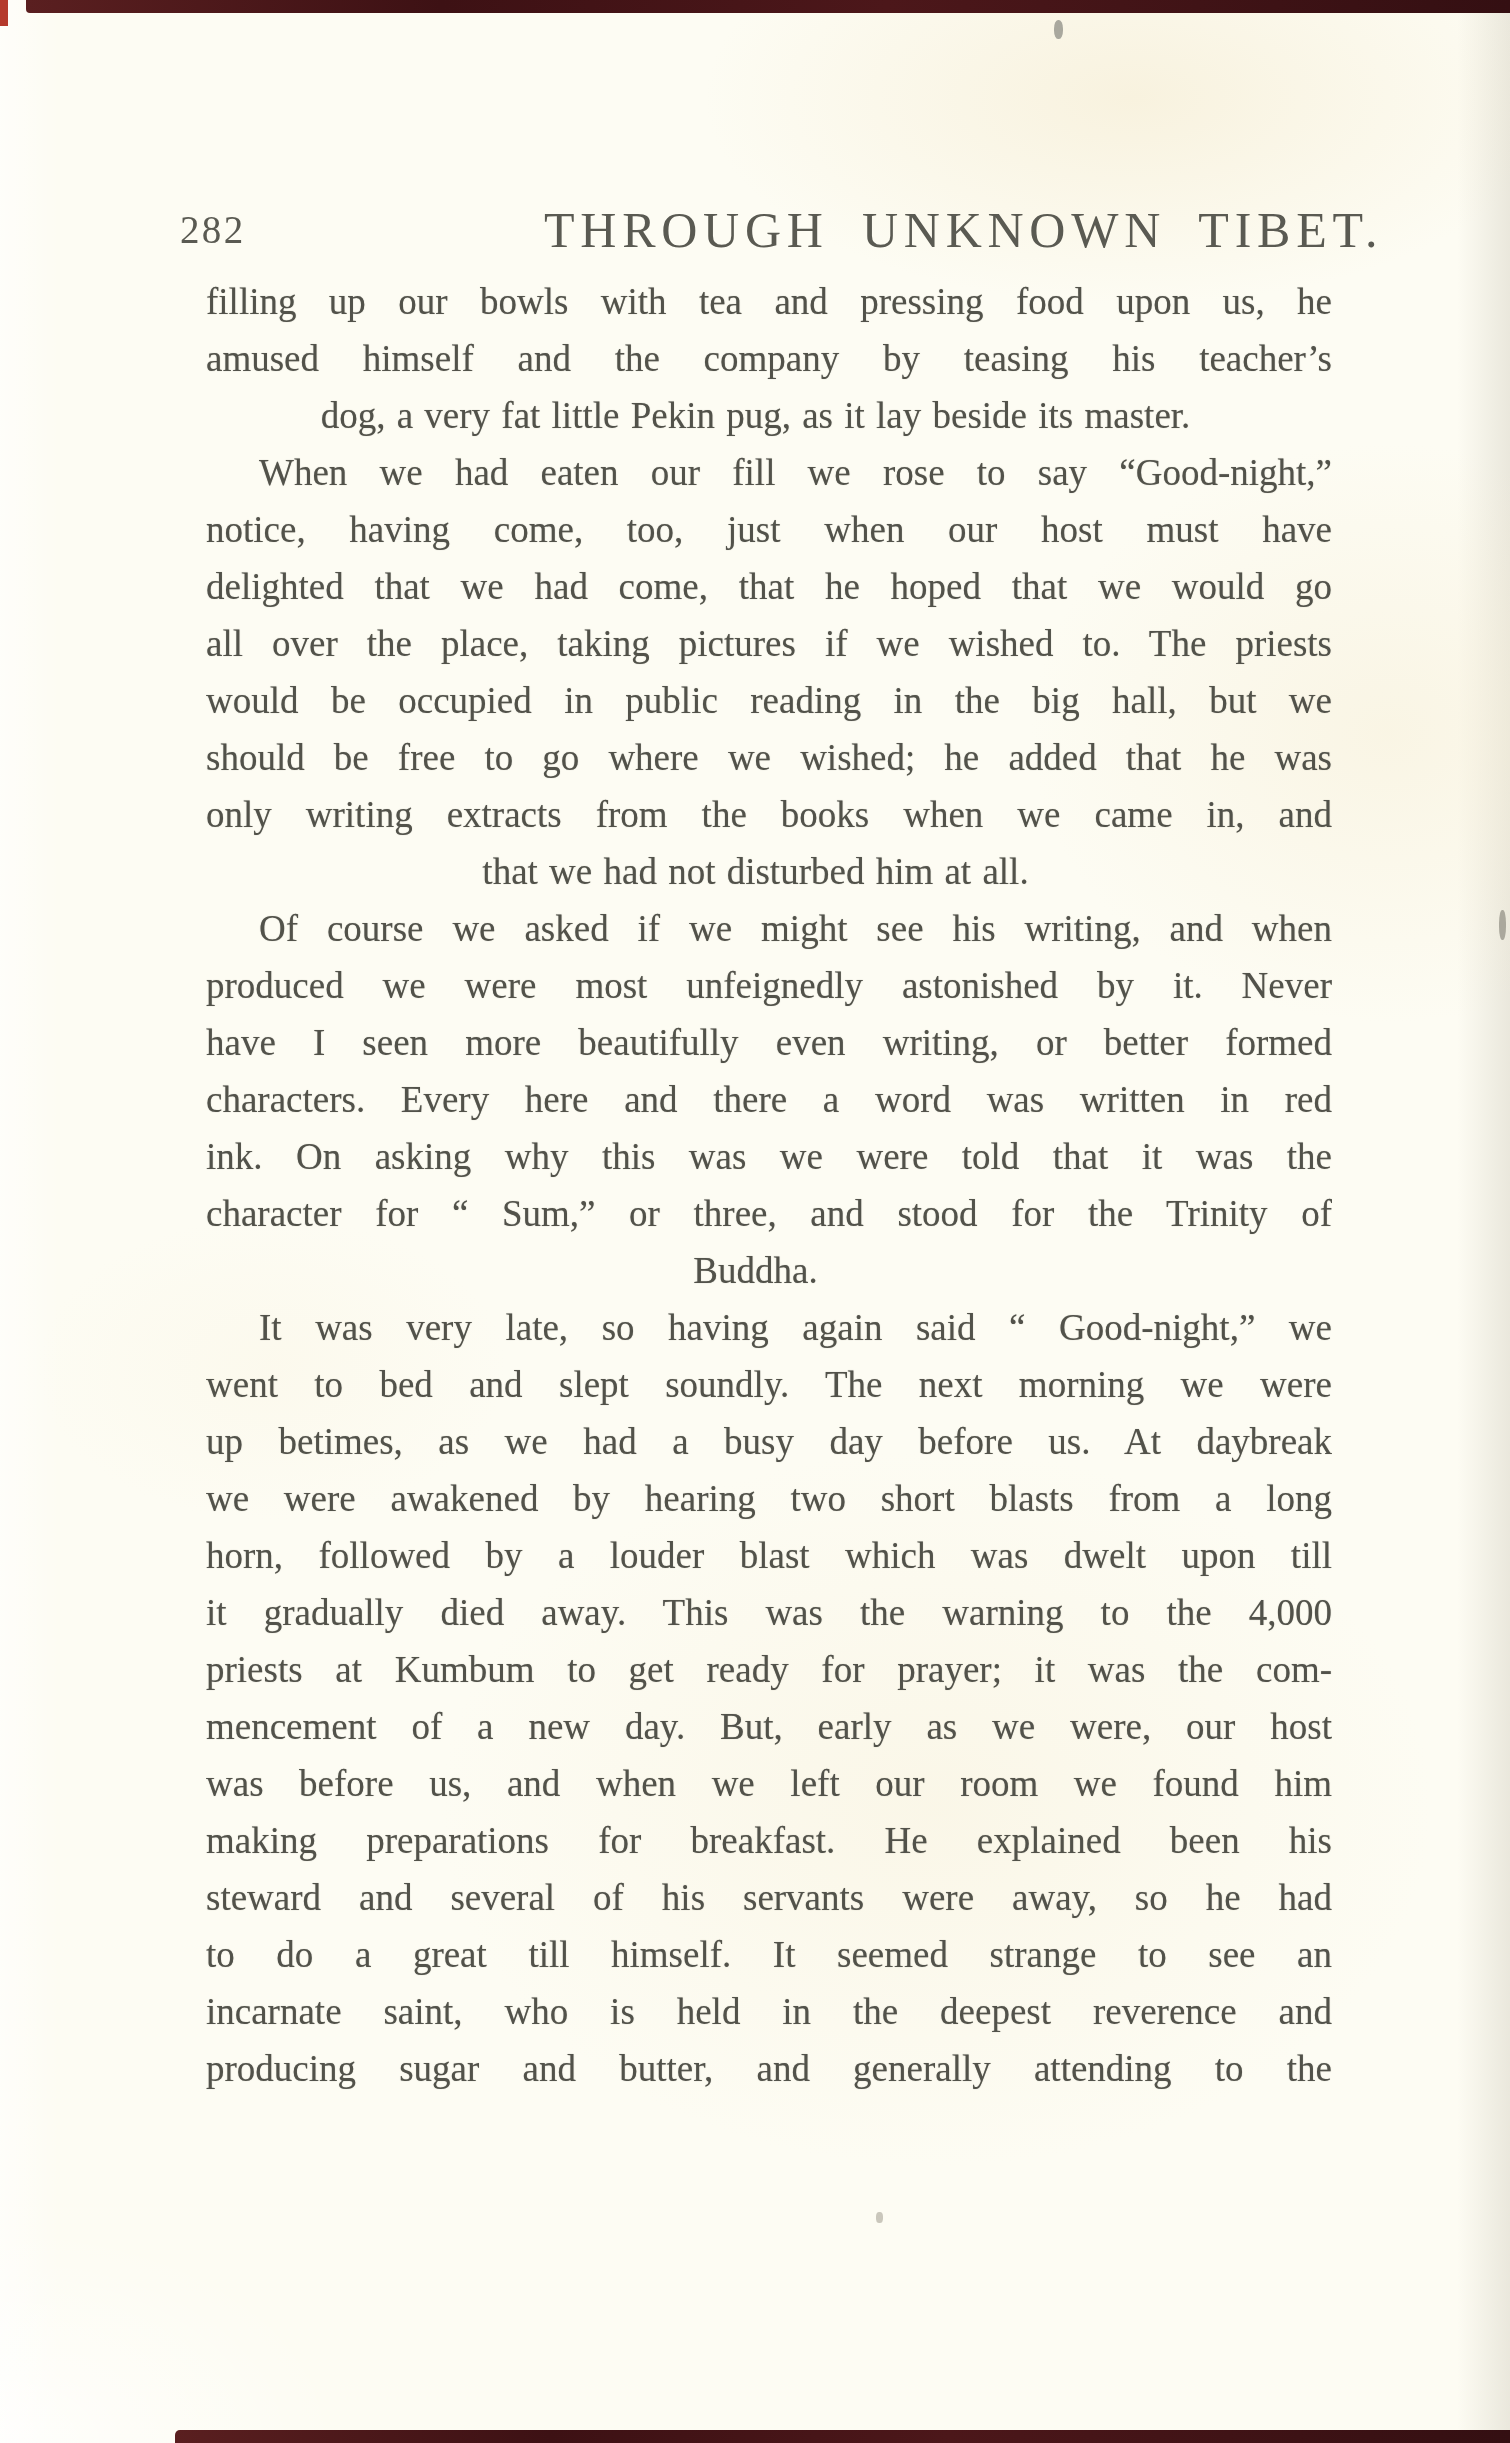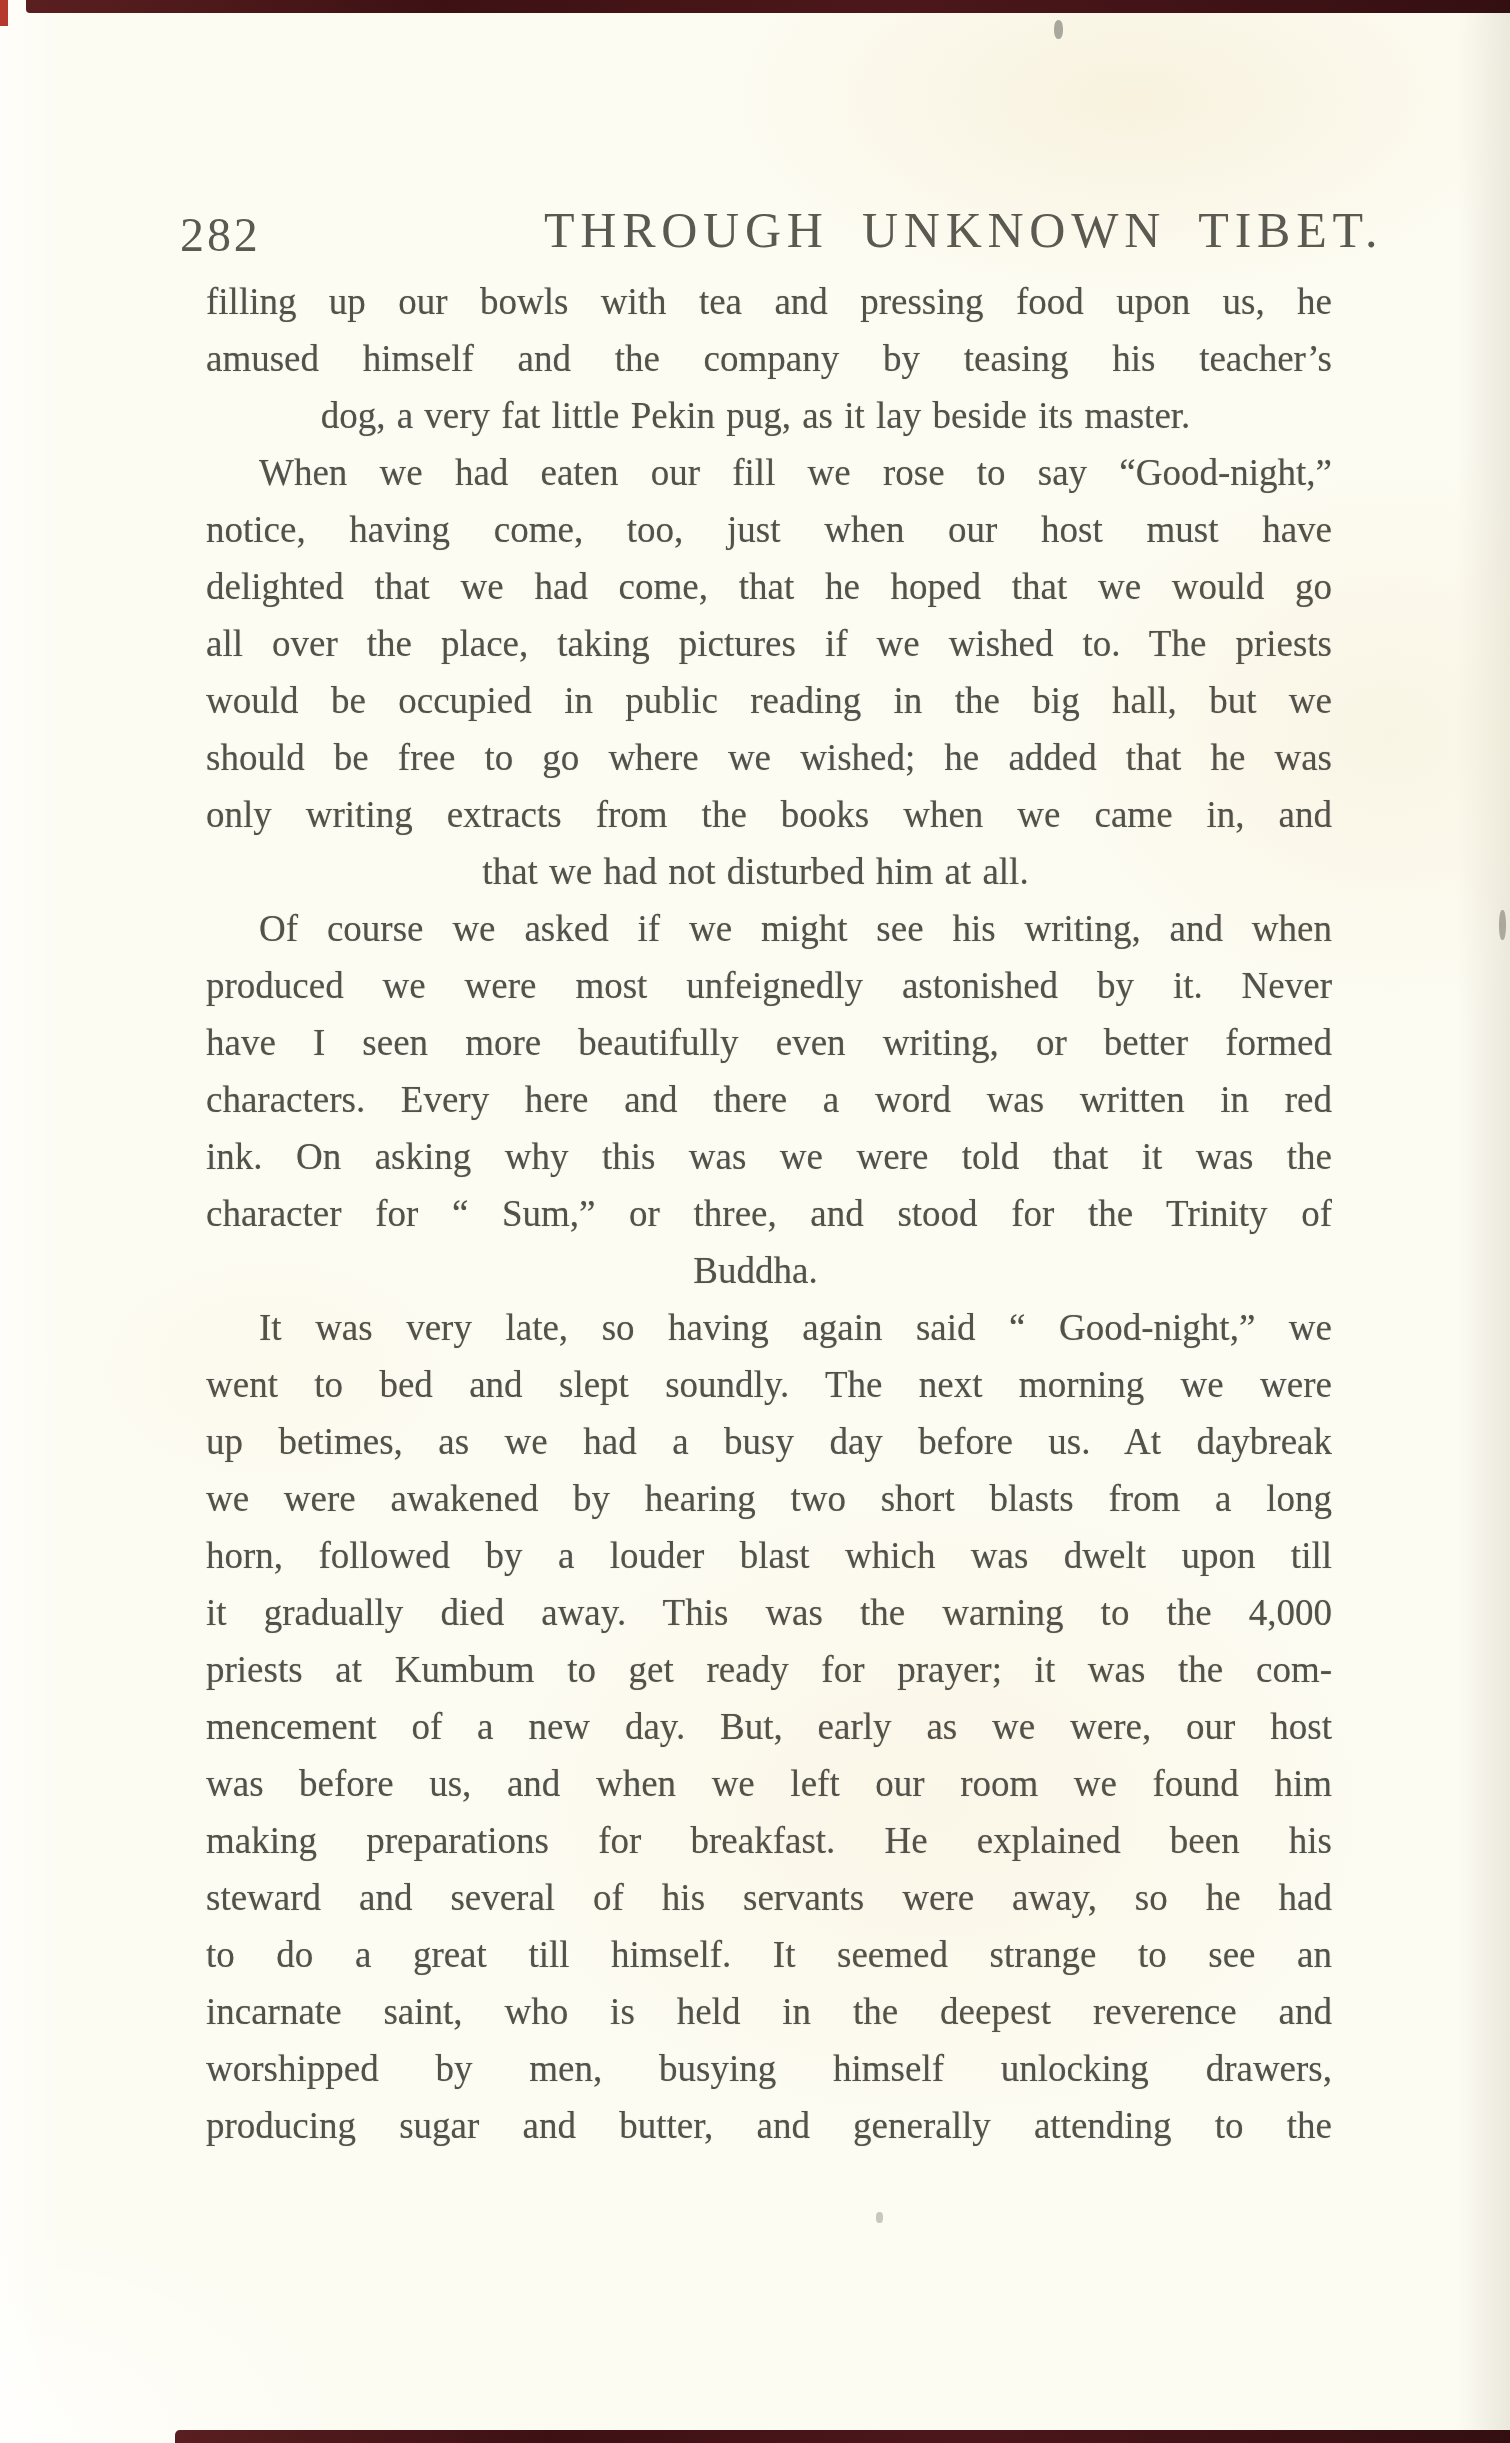--- a/index.html
+++ b/index.html
@@ -20,21 +20,21 @@
   .band{position:absolute;background:linear-gradient(to right,#5a1f20,#3d1114 28%,#4c171a 58%,#340f12 100%);}
   .band-top{top:0;left:25.6px;right:0;height:12.8px;border-bottom-left-radius:3.9px;}
   .band-bottom{bottom:0;left:175px;right:0;height:13.8px;border-top-left-radius:4.9px;}
   .red-tick{position:absolute;left:0;top:0;width:7.9px;height:25.6px;background:var(--tick,#b5392c);}
   .dot{position:absolute;border-radius:45%;}
   .dot-1{left:1054px;top:19.7px;width:8.9px;height:19.7px;background:#8d8d86;opacity:.75;}
   .dot-2{right:3.9px;top:910px;width:6.9px;height:29.6px;background:#9a978c;opacity:.8;}
   .dot-3{left:876px;top:2212px;width:6.9px;height:10.8px;background:#b3b0a4;opacity:.7;}
   
   .header{position:absolute;top:201px;left:0;right:0;height:59px;color:var(--header_ink,#5a5a52);}
-  .pagenum{position:absolute;left:180px;top:5.9px;font-size:48px;letter-spacing:.06em;}
+  .pagenum{position:absolute;left:180px;top:5.9px;font-size:39px;letter-spacing:.06em;}
   .title{position:absolute;left:544px;top:0;font-size:50px;
          letter-spacing:.115em;word-spacing:.30em;white-space:nowrap;}
   
   .text{position:absolute;left:179px;top:273px;width:1153px;color:var(--ink,#52524a);
         font-size:37px;word-spacing:2px;text-shadow:0 0 1px rgba(83,83,75,.45);}
   .ln{height:57px;line-height:57px;text-align:center;overflow:hidden;}
   .ln.jst{text-align:justify;text-align-last:justify;text-justify:inter-word;margin-left:27px;}
   .ln.ind{padding-left:53px;}
 </style>
 </head>
@@ -78,17 +78,16 @@
       <div class="ln jst">we were awakened by hearing two short blasts from a long</div>
       <div class="ln jst">horn, followed by a louder blast which was dwelt upon till</div>
       <div class="ln jst">it gradually died away. This was the warning to the 4,000</div>
       <div class="ln jst">priests at Kumbum to get ready for prayer; it was the com-</div>
       <div class="ln jst">mencement of a new day. But, early as we were, our host</div>
       <div class="ln jst">was before us, and when we left our room we found him</div>
       <div class="ln jst">making preparations for breakfast. He explained been his</div>
       <div class="ln jst">steward and several of his servants were away, so he had</div>
       <div class="ln jst">to do a great till himself. It seemed strange to see an</div>
       <div class="ln jst">incarnate saint, who is held in the deepest reverence and</div>
-      <div class="ln jst">worshipped by men, busying himself unlocking drawers,</div>
       <div class="ln jst">producing sugar and butter, and generally attending to the</div>
     </div>
 </div>
 
 
 </body></html>

